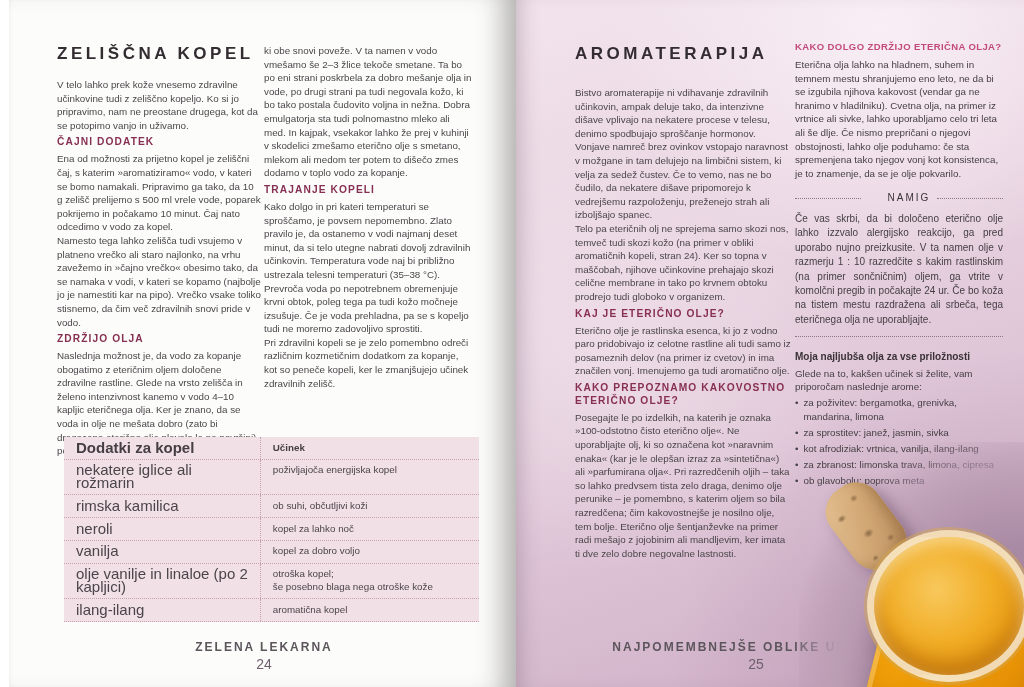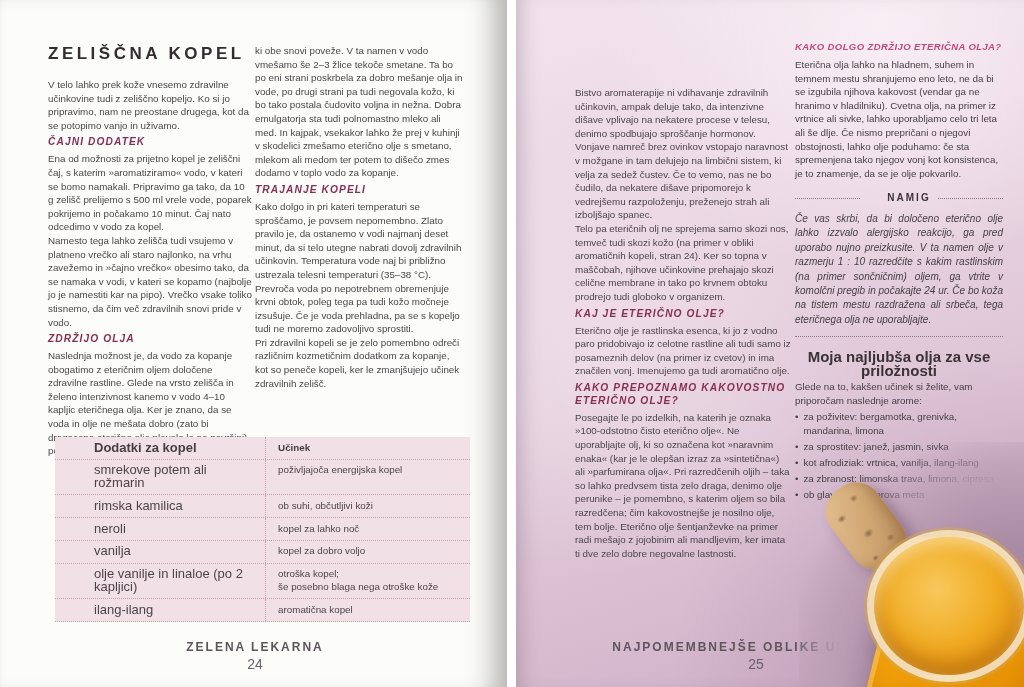--- a/index.html
+++ b/index.html
@@ -1,37 +1,37 @@
 <!DOCTYPE html>
 <html><head>
 <meta charset="utf-8">
 <style>
   html,body{margin:0;padding:0;}
   body{width:1024px;height:687px;position:relative;overflow:hidden;background:#fff;
        font-family:"Liberation Sans",sans-serif;color:#4a4549;}
   .spread{position:absolute;inset:0;}
 
   
-  .left-page{position:absolute;left:0;top:0;width:507px;height:687px;background:#fcfcfb;
+  .left-page{position:absolute;left:9px;top:0;width:507px;height:687px;background:#fcfcfb;
     box-shadow:inset -30px 0 28px -18px rgba(60,58,56,0.40), inset 3px 0 5px -3px rgba(0,0,0,0.07);}
   .page-title{position:absolute;font-size:17px;font-weight:bold;letter-spacing:3.5px;color:#332d32;}
   .lp-title{left:48px;top:44px;}
   .body-col{position:absolute;font-size:9.8px;line-height:13.6px;color:#4b464a;}
   .lp-col1{left:48px;top:78px;width:204px;}
   .lp-col2{left:255px;top:44px;width:208px;}
   .sec{margin-top:3px;}
   .sec-heading{font-size:10.2px;font-weight:bold;letter-spacing:1.1px;color:#872f52;
-    margin-bottom:4px;line-height:13px;font-style:italic;}
+    margin-bottom:4px;line-height:13px;}
   p{margin:0;}
 
   
   .bath-table{position:absolute;left:55px;top:437px;width:415px;background:#f2e0e7;}
   .t-row{display:flex;border-bottom:1px dotted #c79fae;}
   .t-c1{width:47%;padding:4.5px 8px 4.5px 12px;border-right:1px dotted #c79fae;
-    font-size:13px;line-height:12.8px;margin-left:27px;}
+    font-size:15px;line-height:12.8px;}
   .t-c2{width:53%;padding:4.5px 8px 4.5px 12px;font-size:9.8px;line-height:12.8px;}
   .t-head .t-c1,.t-head .t-c2{font-weight:bold;color:#453f44;}
   .pre-line{white-space:pre-line;}
 
   
   .footer{position:absolute;text-align:center;}
   .lp-footer{left:40px;top:640px;width:430px;}
   .footer-title{font-size:12px;letter-spacing:2px;color:#5c565c;font-weight:bold;}
   .footer-num{font-size:14px;color:#6e5f6d;margin-top:2px;}
 
@@ -44,25 +44,25 @@
       linear-gradient(162deg,#f2e4ec 0%, #e8d3e1 38%, #dcc2d4 68%, #cdadc5 100%);
     box-shadow:inset 16px 0 20px -12px rgba(95,72,92,0.30);}
   .rp-title{left:59px;top:44px;}
   .rp-col1{left:59px;top:86px;width:216px;}
   .rp-col2{left:279px;top:40px;width:208px;color:#453f44;}
   .heading-pink{color:#c2497c;font-size:9.5px;letter-spacing:0.4px;white-space:nowrap;
     font-weight:bold;margin-bottom:5px;}
   .tip{margin-top:11px;}
   .tip-head{display:flex;align-items:center;gap:7px;margin-bottom:7px;}
   .tip-head::before,.tip-head::after{content:"";flex:1;border-top:1px dotted #8d7586;}
-  .tip-label{font-size:10px;font-weight:bold;letter-spacing:2px;color:#3a3338;padding-left:20px;}
-  .tip-text{font-size:10px;line-height:14.4px;text-align:justify;color:#443e43;font-style:italic;}
+  .tip-label{font-size:10px;font-weight:normal;letter-spacing:2px;color:#3a3338;padding-left:20px;}
+  .tip-text{font-size:10px;line-height:14.4px;text-align:justify;color:#443e43;}
   .tip-rule{border-top:1px dotted #8d7586;margin-top:9px;}
   .fav{margin-top:13px;}
-  .fav-heading{font-size:15px;font-weight:bold;color:#3a3237;margin-bottom:3px;text-align:center;}
+  .fav-heading{font-size:10px;font-weight:bold;color:#3a3237;margin-bottom:3px;}
   .fav-item{display:flex;gap:5px;margin-top:2.5px;}
   .fav-item .b{flex:none;}
   .rp-footer{left:20px;top:640px;width:440px;}
 
   
   .photo{position:absolute;right:0;bottom:0;width:225px;height:245px;
     background:
       radial-gradient(65% 30% at 72% 82%, rgba(55,28,48,0.32) 0%, rgba(55,28,48,0) 70%),
       radial-gradient(135% 135% at 100% 100%, #9a7797 0%, #a98aa4 42%, #bb9db4 62%, rgba(187,157,180,0) 80%);}
   .cork{position:absolute;left:38px;top:38px;width:58px;height:92px;border-radius:26px;
@@ -116,21 +116,21 @@
         <p>Pri zdravilni kopeli se je zelo pomembno odreči različnim kozmetičnim dodatkom za kopanje, kot so peneče kopeli, ker le zmanjšujejo učinek zdravilnih zelišč.</p>
       </div>
     </div>
 
     <div class="bath-table">
       <div class="t-row t-head">
         <div class="t-c1">Dodatki za kopel</div>
         <div class="t-c2">Učinek</div>
       </div>
       <div class="t-row">
-        <div class="t-c1">smrekove potem ali rožmarin</div>
+        <div class="t-c1">nekatere iglice ali rožmarin</div>
         <div class="t-c2">poživljajoča energijska kopel</div>
       </div>
       <div class="t-row">
         <div class="t-c1">rimska kamilica</div>
         <div class="t-c2">ob suhi, občutljivi koži</div>
       </div>
       <div class="t-row">
         <div class="t-c1">neroli</div>
         <div class="t-c2">kopel za lahko noč</div>
       </div>
@@ -149,20 +149,21 @@
       </div>
     </div>
 
     <div class="footer lp-footer">
       <div class="footer-title">ZELENA LEKARNA</div>
       <div class="footer-num">24</div>
     </div>
   </div>
 
   <div class="right-page">
+    <div class="page-title rp-title">AROMATERAPIJA</div>
 
     <div class="body-col rp-col1">
       <p>Bistvo aromaterapije ni vdihavanje zdravilnih učinkovin, ampak deluje tako, da intenzivne dišave vplivajo na nekatere procese v telesu, denimo spodbujajo sproščanje hormonov. Vonjave namreč brez ovinkov vstopajo naravnost v možgane in tam delujejo na limbični sistem, ki velja za sedež čustev. Če to vemo, nas ne bo čudilo, da nekatere dišave pripomorejo k vedrejšemu razpoloženju, preženejo strah ali izboljšajo spanec.</p>
       <p>Telo pa eteričnih olj ne sprejema samo skozi nos, temveč tudi skozi kožo (na primer v obliki aromatičnih kopeli, stran 24). Ker so topna v maščobah, njihove učinkovine prehajajo skozi celične membrane in tako po krvnem obtoku prodrejo tudi globoko v organizem.</p>
       <div class="sec">
         <div class="sec-heading">KAJ JE ETERIČNO OLJE?</div>
         <p>Eterično olje je rastlinska esenca, ki jo z vodno paro pridobivajo iz celotne rastline ali tudi samo iz posameznih delov (na primer iz cvetov) in ima značilen vonj. Imenujemo ga tudi aromatično olje.</p>
       </div>
       <div class="sec">
         <div class="sec-heading">KAKO PREPOZNAMO KAKOVOSTNO ETERIČNO OLJE?</div>

